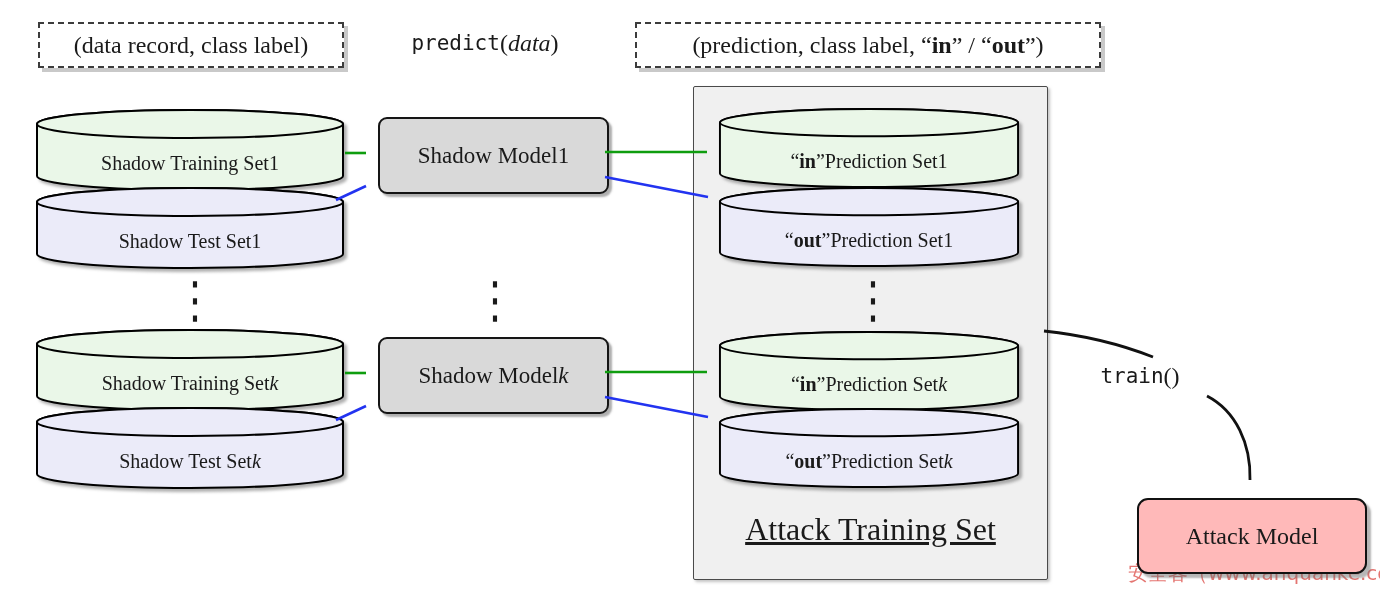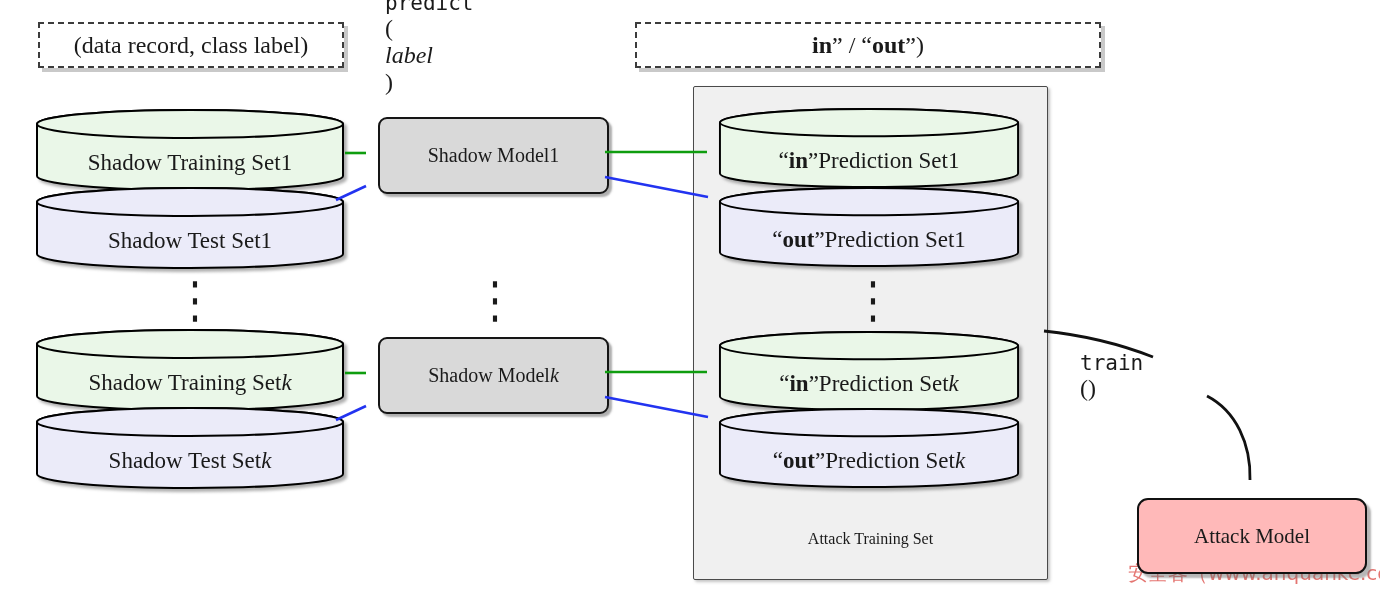--- a/index.html
+++ b/index.html
@@ -4,45 +4,45 @@
 <style>
   html,body{margin:0;padding:0;background:#ffffff;}
   body{width:1380px;height:598px;position:relative;overflow:hidden;
        font-family:"Liberation Serif","DejaVu Serif",serif;color:#1a1a1a;}
   .stage{position:absolute;left:0;top:0;width:1380px;height:598px;}
 
   
   .dashed-box{position:absolute;border:2px dashed #3c3c3c;background:#ffffff;
       box-shadow:4px 4px 0 #c9c9c9;display:flex;align-items:center;justify-content:center;
       font-size:24px;white-space:nowrap;}
-  .plain-label{position:absolute;display:flex;justify-content:center;white-space:nowrap;flex-direction:column;}
+  .plain-label{position:absolute;display:flex;align-items:center;justify-content:center;white-space:nowrap;}
   .code{font-family:"DejaVu Sans Mono","Liberation Mono",monospace;font-size:21px;}
   .paren{font-size:24px;}
   .mvar{font-style:italic;}
   b{font-weight:bold;text-align:center;}
 
   
   .cyl{position:absolute;filter:drop-shadow(3px 3px 1.5px rgba(110,110,110,0.55));}
   .cyl svg{position:absolute;left:0;top:0;width:100%;height:100%;overflow:visible;}
   .cyl path,.cyl ellipse{stroke:#000;stroke-width:2px;}
   .cyl.green path,.cyl.green ellipse{fill:#eaf7e8;}
   .cyl.lav path,.cyl.lav ellipse{fill:#ebebf9;}
   .cyl-label{position:absolute;left:0;right:0;top:28px;bottom:2px;display:flex;
-      align-items:center;justify-content:center;font-size:23px;white-space:nowrap;}
+      align-items:center;justify-content:center;font-size:20px;white-space:nowrap;}
 
   
   .model-box{position:absolute;background:#d9d9d9;border:2.5px solid #151515;border-radius:9px;
       box-shadow:3px 3px 2px rgba(110,110,110,0.55);display:flex;align-items:center;
-      justify-content:center;font-size:20px;white-space:nowrap;}
+      justify-content:center;font-size:23px;white-space:nowrap;}
   .container-box{position:absolute;left:693px;top:86px;width:353px;height:492px;background:#f0f0f0;
       border:1.5px solid #4a4a4a;border-radius:2px;box-shadow:2px 2px 3px rgba(140,140,140,0.5);}
-  .container-label{position:absolute;left:0;right:0;bottom:31px;text-align:center;font-size:16px;}
+  .container-label{position:absolute;left:0;right:0;bottom:31px;text-align:center;font-size:32px;text-decoration:underline;}
   .attack-model{position:absolute;left:1137px;top:498px;width:226px;height:72px;background:#ffb9b9;
       border:2.5px solid #111;border-radius:11px;box-shadow:4px 4px 2px rgba(110,110,110,0.5);
-      display:flex;align-items:center;justify-content:center;font-size:21px;z-index:3;}
+      display:flex;align-items:center;justify-content:center;font-size:24px;z-index:3;}
 
   .dots{position:absolute;width:30px;text-align:center;font-size:40px;line-height:1;
       transform:scaleY(1.25);color:#1a1a1a;}
 
   .overlay{position:absolute;left:0;top:0;width:1380px;height:598px;pointer-events:none;}
   .overlay line,.overlay path{fill:none;}
   .st-green{stroke:#0f9d0f;stroke-width:2.6px;}
   .st-blue{stroke:#2233f0;stroke-width:2.6px;}
   .st-black{stroke:#111;stroke-width:2.8px;}
 
@@ -54,25 +54,26 @@
 
 <div class="stage">
 
   <div class="dashed-box" style="left:38px;top:22px;width:302px;height:42px;text-align:right;">
     <span>(data record, class label)</span>
   </div>
 
   <div class="plain-label" style="left:385px;top:22px;width:200px;height:42px;">
     <span class="code">predict</span>
       <span class="paren">(</span>
-      <span class="paren mvar">label</span>
+      <span class="paren mvar">data</span>
       <span class="paren">)</span>
   </div>
 
   <div class="dashed-box" style="left:635px;top:22px;width:462px;height:42px;">
+    <span>(prediction, class label, “</span>
       <b>in</b>
       <span>” / “</span>
       <b>out</b>
       <span>”)</span>
   </div>
 
   <div class="container-box">
     <div class="container-label">
       <span>Attack Training Set</span>
     </div>

